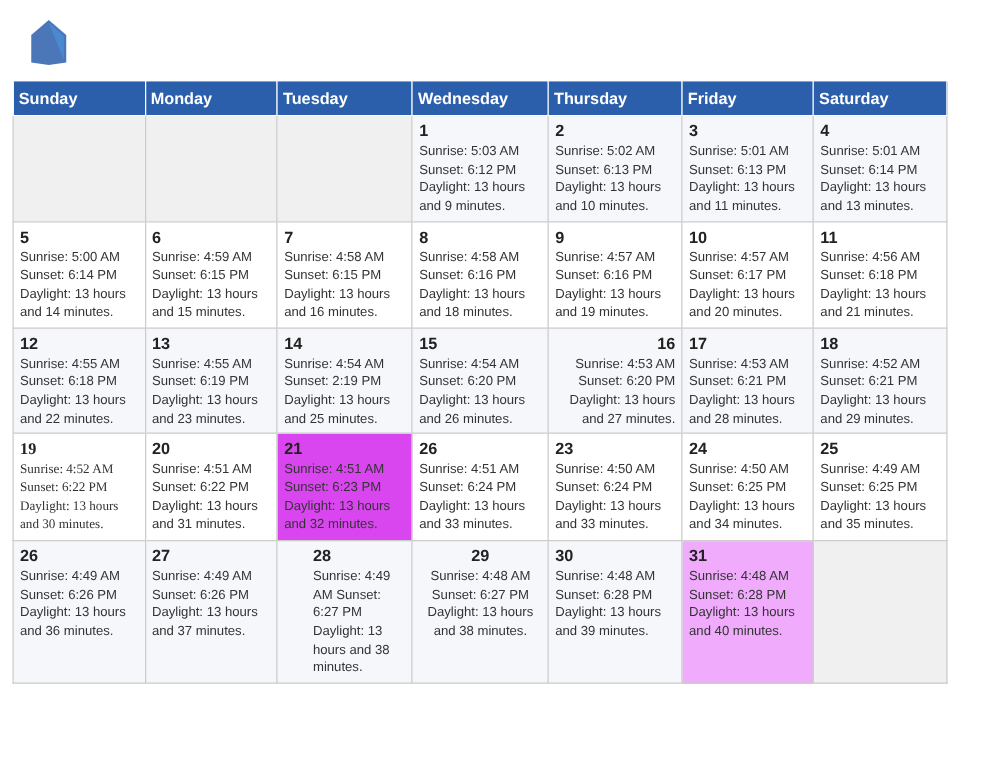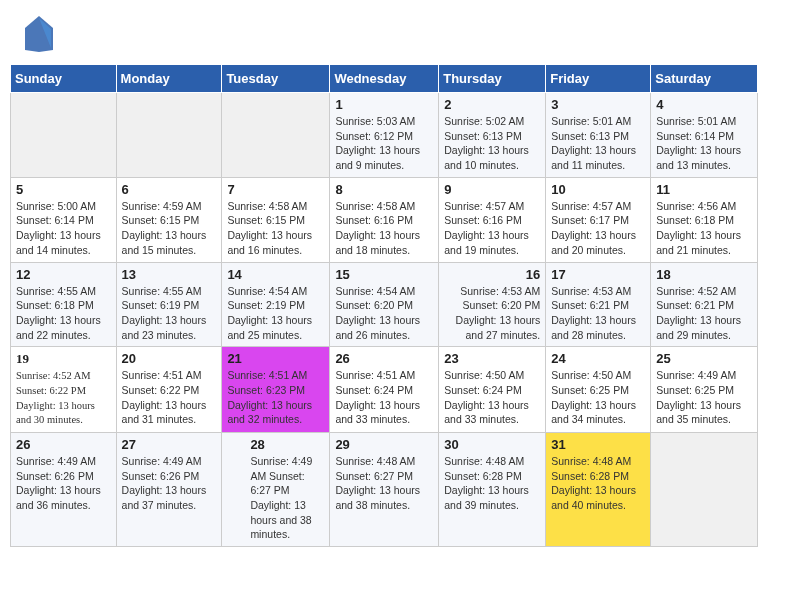--- a/index.html
+++ b/index.html
@@ -323,35 +323,35 @@
 Daylight: 13 hours
 and 37 minutes.</div>
           </td>
           <td style="background-color: rgb(245, 247, 251); padding-left: 28px;">
             <span class="day-num">28</span>
             <div class="day-info">Sunrise: 4:49 AM
 Sunset: 6:27 PM
 Daylight: 13 hours
 and 38 minutes.</div>
           </td>
-          <td style="background-color: rgb(245, 247, 251);">
+          <td style="background-color: rgb(245, 247, 251); text-align: center;">
             <span class="day-num">29</span>
             <div class="day-info">Sunrise: 4:48 AM
 Sunset: 6:27 PM
 Daylight: 13 hours
 and 38 minutes.</div>
           </td>
           <td style="background-color: rgb(245, 247, 251);">
             <span class="day-num">30</span>
             <div class="day-info">Sunrise: 4:48 AM
 Sunset: 6:28 PM
 Daylight: 13 hours
 and 39 minutes.</div>
           </td>
-          <td style="background-color: #fde047;">
+          <td style="background-color: #f0abfc;">
             <span class="day-num">31</span>
             <div class="day-info">Sunrise: 4:48 AM
 Sunset: 6:28 PM
 Daylight: 13 hours
 and 40 minutes.</div>
           </td>
           <td class="empty"></td>
         </tr>
       </tbody>
   </table>

